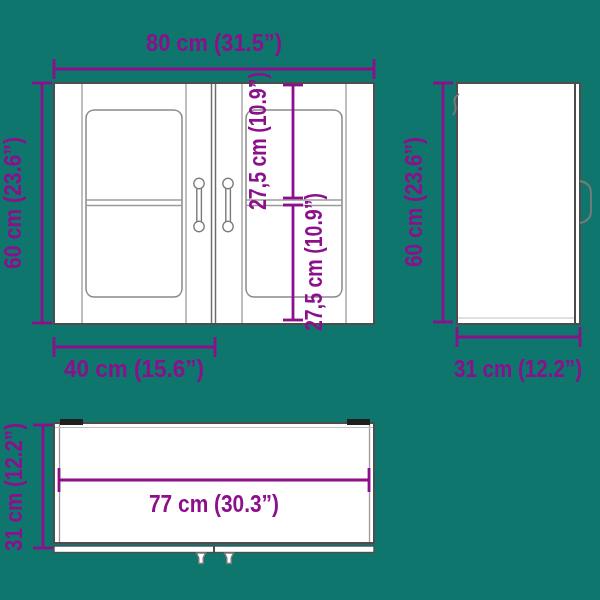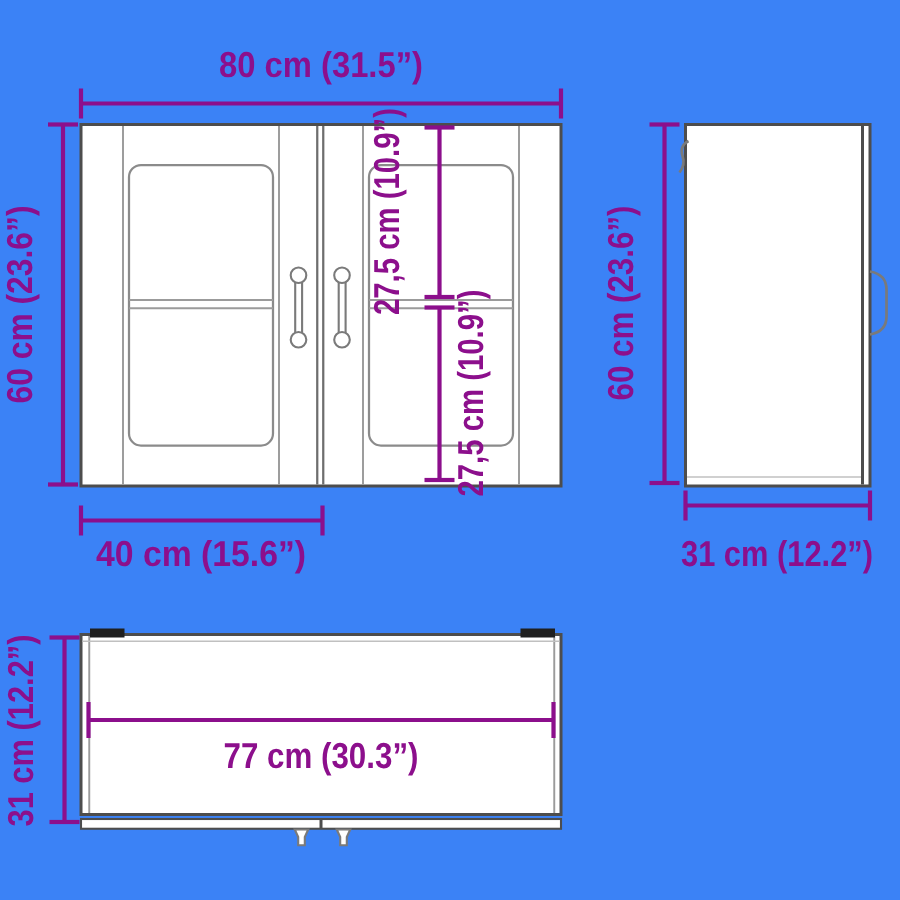--- a/index.html
+++ b/index.html
@@ -2,21 +2,21 @@
 <html><head>
 <meta charset="utf-8">
 <style>
   :root{
     --accent:#8C0F8C;
     --outline:#4D4D4D;
     --secondary:#9B9B9B;
   }
   html,body{margin:0;padding:0;background:#fff;}
   .canvas{
-    width:600px;height:600px;position:relative;background:#3b82f6;overflow:hidden;
+    width:600px;height:600px;position:relative;background:#0f766e;overflow:hidden;
     font-family:"Liberation Sans", sans-serif;
   }
   svg{display:block;}
   .dim-line{stroke:var(--accent);stroke-width:2.8;fill:none;}
   .dim-label{
     font-family:"Liberation Sans", sans-serif;
     font-weight:bold;font-size:24px;fill:var(--accent);
   }
   .carcass{stroke:var(--outline);stroke-width:2;fill:#fff;}
   .dark-line{stroke:var(--outline);stroke-width:2;fill:none;}

